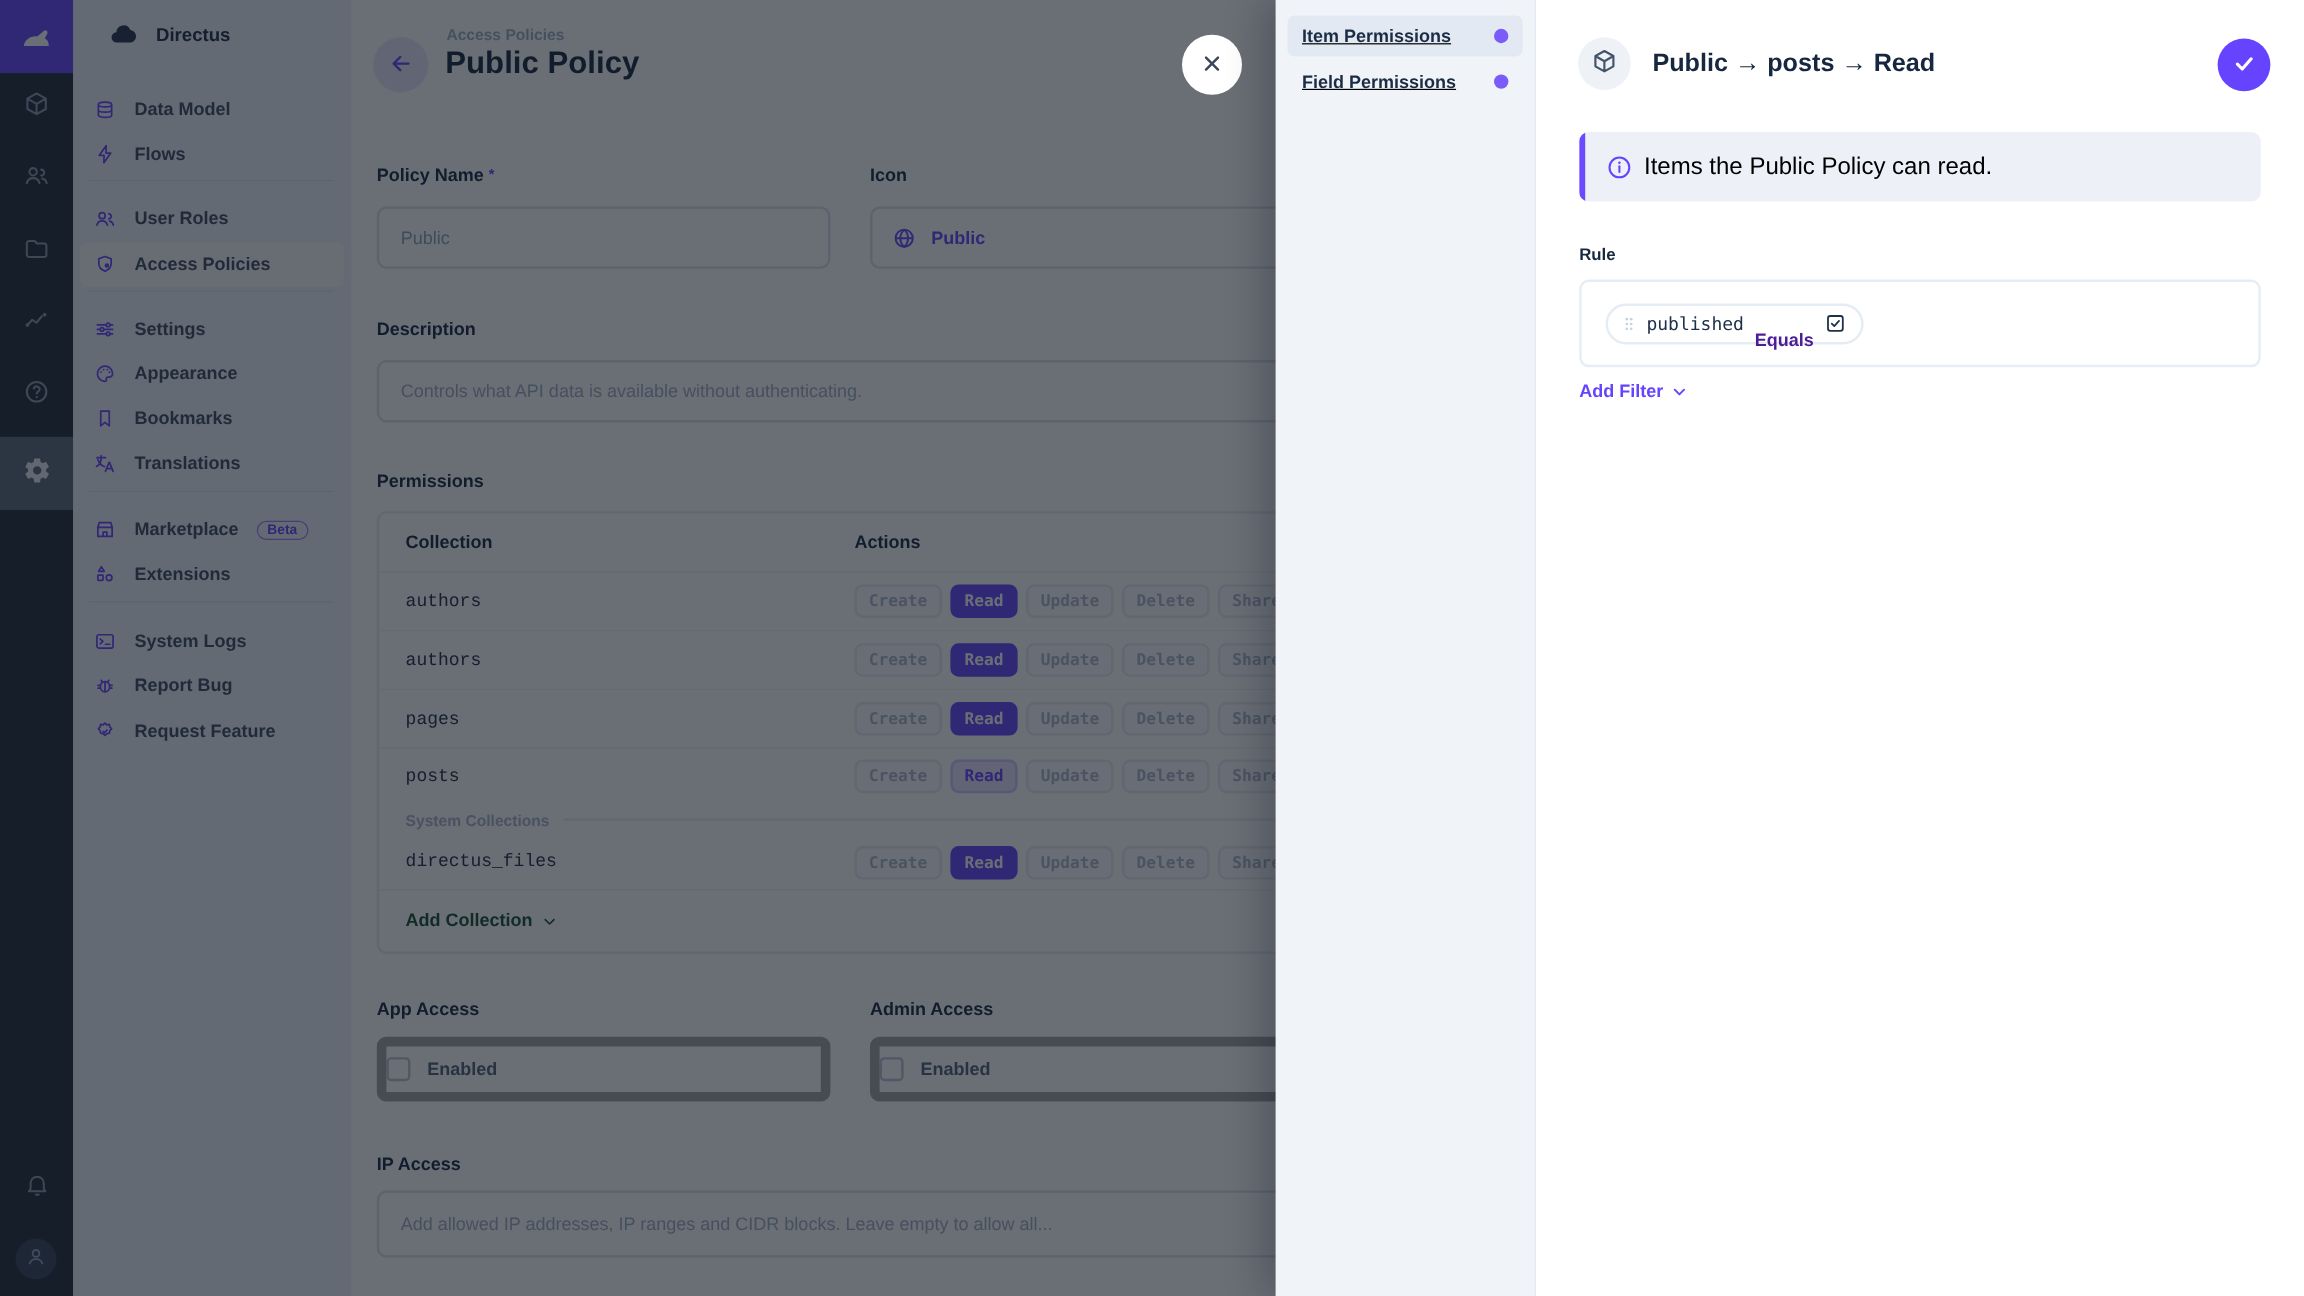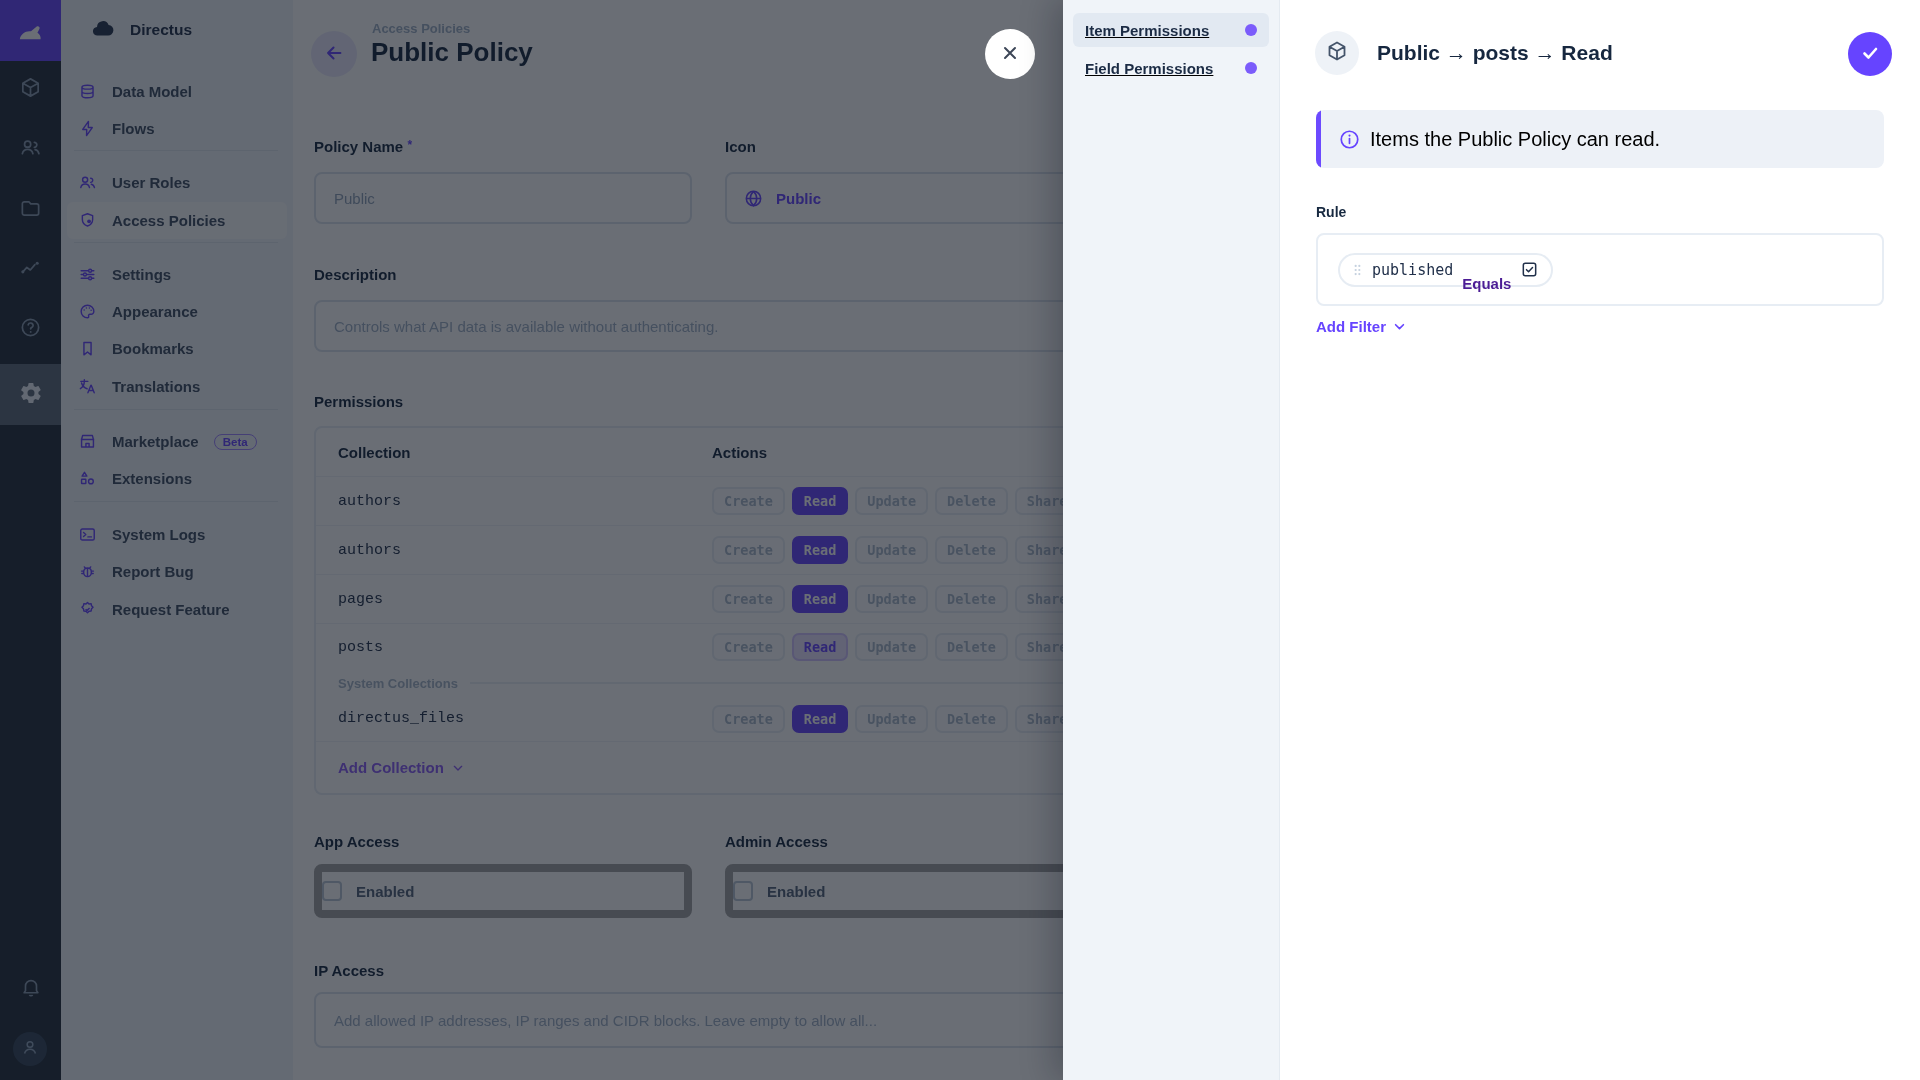--- a/index.html
+++ b/index.html
@@ -53,21 +53,21 @@
   .cname { margin-left:22px; font-family:Liberation Mono, monospace; font-size:15px; color:#21304a; }
   .acts { position:absolute; left:396px; display:flex; gap:7px; }
   .abtn { font-family:"DejaVu Sans Mono",monospace; font-size:13.5px; font-weight:700; padding:4px 10px;
     border:2px solid #e7edf3; border-radius:7px; color:#a9b8ca; background:#fdfdfe; cursor:pointer; }
   .abtn.full { background:#6644ff; border-color:#6644ff; color:#fff; }
   .abtn.custom { background:#e9e1ff; border-color:#d2c3ff; color:#6644ff; }
   .sysrow { height:26px; display:flex; align-items:center; padding-left:22px; }
   .sysrow .t { font-size:13px; font-weight:600; color:#a7b6c8; white-space:nowrap; }
   .sysrow .ln { flex:1; height:2px; background:#e9eef4; margin:0 16px 0 12px; }
   .addrow { height:52px; border-top:1px solid #eef2f7; display:flex; align-items:center; padding-left:22px;
-    color:#8b5cf6; font-size:15px; font-weight:600; gap:6px; cursor:pointer; }
+    color:#14532d; font-size:15px; font-weight:600; gap:6px; cursor:pointer; }
   .accbox { position:absolute; top:864px; width:378px; height:54px; border:8px solid #a3a3a3; border-radius:8px;
     display:flex; align-items:center; padding-left:0; gap:14px; }
   .accbox .cb { width:20px; height:20px; border:2px solid #b7c4d4; border-radius:4px; appearance:none; background:#fff; cursor:pointer; }
   .accbox .cl { font-size:15px; color:#52637a; font-weight:600; }
   .ip-input { left:21px; top:992px; width:789px; height:56px; }
 
   
   .overlay { position:absolute; inset:0; background:rgba(14,21,32,0.62); z-index:5; }
   .close-btn { position:absolute; left:985px; top:29px; width:50px; height:50px; border-radius:50%;
     background:#fff; border:none; display:flex; align-items:center; justify-content:center; color:#3c4657; z-index:10; cursor:pointer; }

